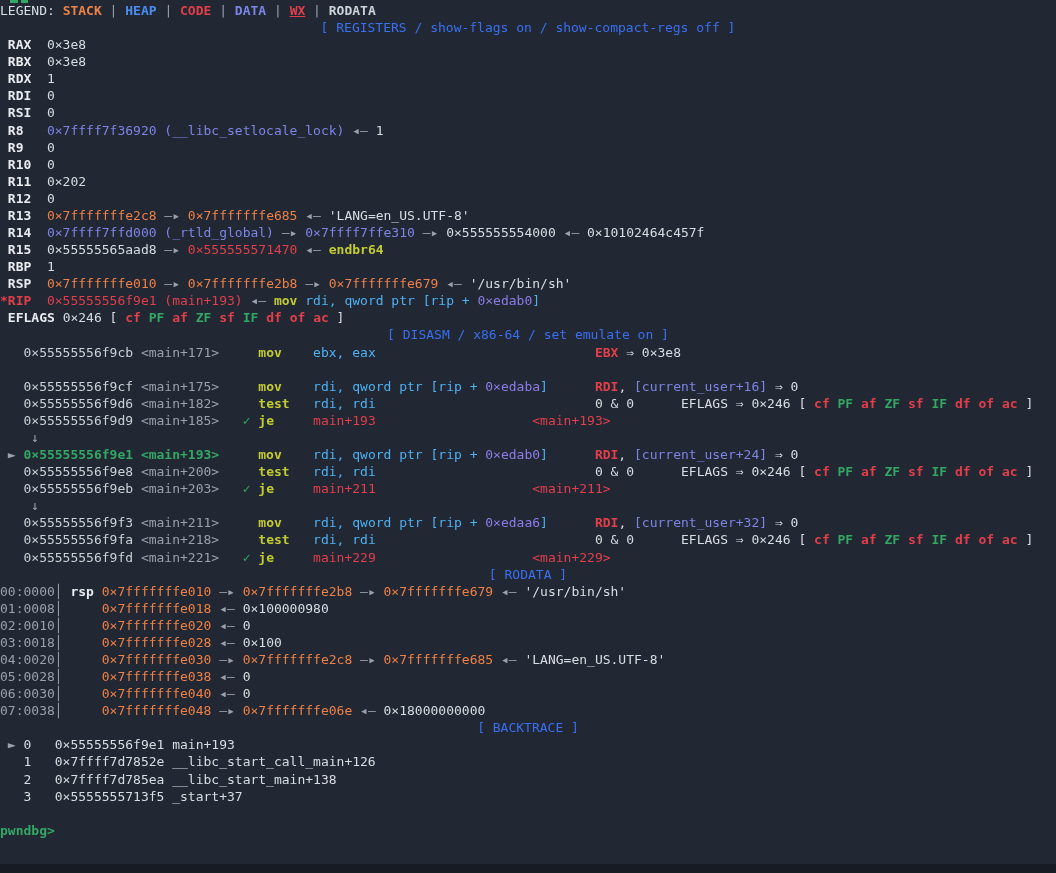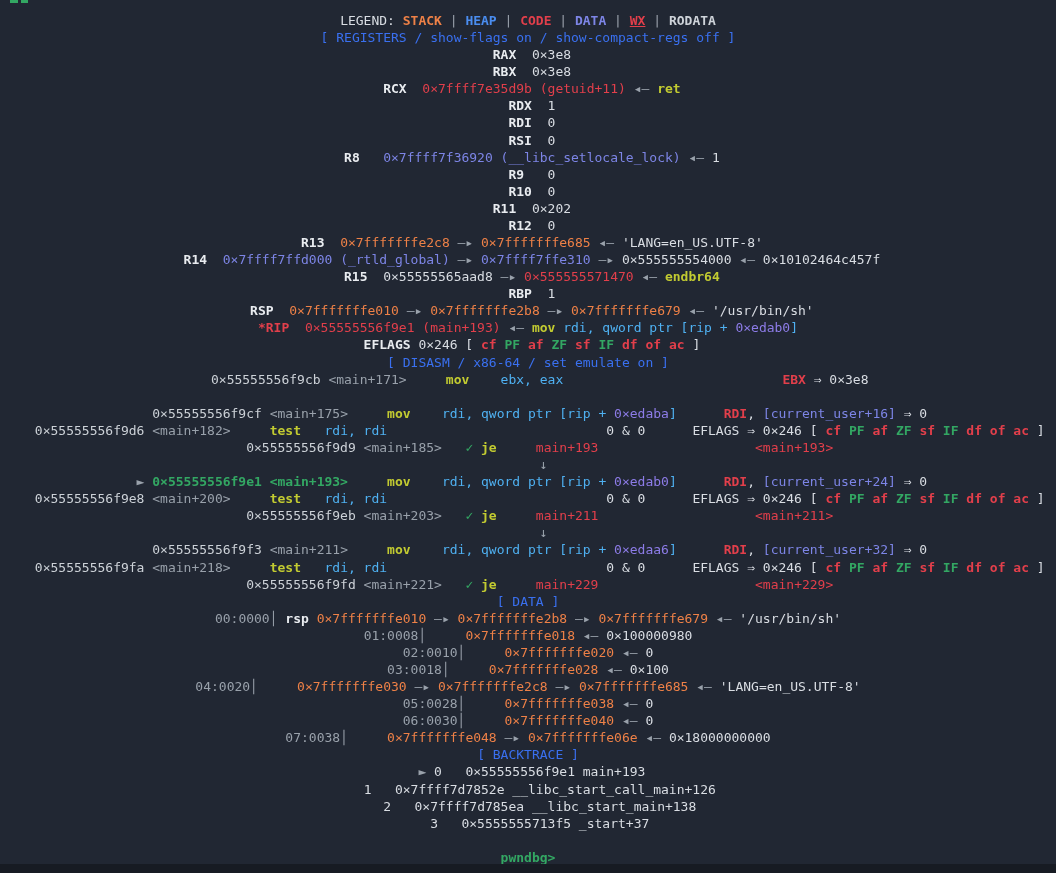--- a/index.html
+++ b/index.html
@@ -7,21 +7,21 @@
     --c-grey:#99a1ab; --c-orange:#ee8147; --c-red:#e23f4b; --c-blue:#4a8df0;
     --c-purple:#7d85e6; --c-purple2:#8d7ce8; --c-cyan:#4fb1f2; --c-yellow:#c2cb31;
     --c-green:#33a763; --c-header:#3a70f0; --c-rodata:#ced3d9; --c-strip:#171b23;
   }
   html,body{margin:0;padding:0;}
   body{
     width:1056px;height:873px;overflow:hidden;background:var(--c-bg);
     font-family:"DejaVu Sans Mono","Liberation Mono",monospace;
     font-size:13px;position:relative;
   }
-  .terminal{position:absolute;left:0;top:0;right:0;bottom:0;padding-top:12px;text-align:center;}
+  .terminal{position:absolute;left:0;top:0;right:0;bottom:0;padding-top:2px;}
   .line{white-space:pre;height:17.08px;line-height:17.08px;color:var(--c-plain);}
   .divider{display:flex;align-items:center;color:var(--c-header);flex-direction:column;}
   .rule{flex:1 1 auto;height:2px;background:var(--c-header);}
   .divider-title{white-space:pre;flex:0 0 auto;color:var(--c-header);}
   .plain{color:var(--c-plain)}
   .addr{color:var(--c-addr)}
   .reg{color:var(--c-reg);font-weight:700}
   .grey{color:var(--c-grey)}
   .orange{color:var(--c-orange)}
   .orange-bold{color:var(--c-orange);font-weight:700}
@@ -41,21 +41,20 @@
   .bottom-strip{position:absolute;left:0;right:0;bottom:0;height:9px;background:var(--c-strip);}
 </style>
 </head>
 <body>
 
 <div class="terminal">
     <div class="line"><span class="plain">LEGEND: </span><span class="orange-bold">STACK</span><span class="grey"> | </span><span class="blue-bold">HEAP</span><span class="grey"> | </span><span class="red-bold">CODE</span><span class="grey"> | </span><span class="purple-bold">DATA</span><span class="grey"> | </span><span class="wx">WX</span><span class="grey"> | </span><span class="rodata">RODATA</span></div>
     <div class="line divider"><span class="rule"></span><span class="divider-title">[ REGISTERS / show-flags on / show-compact-regs off ]</span><span class="rule"></span></div>
     <div class="line"><span class="reg"> RAX  </span><span class="plain">0×3e8</span></div>
     <div class="line"><span class="reg"> RBX  </span><span class="plain">0×3e8</span></div>
-    <div class="line"><span class="reg"> RCX  </span><span class="red">0×7ffff7e35d9b (getuid+11)</span><span class="grey"> ◂— </span><span class="yellow-bold">ret</span></div>
     <div class="line"><span class="reg"> RDX  </span><span class="plain">1</span></div>
     <div class="line"><span class="reg"> RDI  </span><span class="plain">0</span></div>
     <div class="line"><span class="reg"> RSI  </span><span class="plain">0</span></div>
     <div class="line"><span class="reg"> R8   </span><span class="purple">0×7ffff7f36920 (__libc_setlocale_lock)</span><span class="grey"> ◂— </span><span class="plain">1</span></div>
     <div class="line"><span class="reg"> R9   </span><span class="plain">0</span></div>
     <div class="line"><span class="reg"> R10  </span><span class="plain">0</span></div>
     <div class="line"><span class="reg"> R11  </span><span class="plain">0×202</span></div>
     <div class="line"><span class="reg"> R12  </span><span class="plain">0</span></div>
     <div class="line"><span class="reg"> R13  </span><span class="orange">0×7fffffffe2c8</span><span class="grey"> —▸ </span><span class="orange">0×7fffffffe685</span><span class="grey"> ◂— </span><span class="plain">'LANG=en_US.UTF-8'</span></div>
     <div class="line"><span class="reg"> R14  </span><span class="purple">0×7ffff7ffd000 (_rtld_global)</span><span class="grey"> —▸ </span><span class="purple">0×7ffff7ffe310</span><span class="grey"> —▸ </span><span class="plain">0×555555554000</span><span class="grey"> ◂— </span><span class="plain">0×10102464c457f</span></div>
@@ -71,21 +70,21 @@
     <div class="line"><span class="plain">   </span><span class="addr">0×55555556f9d6</span><span class="plain"> </span><span class="grey">&lt;main+182&gt;</span><span class="plain">     </span><span class="yellow-bold">test</span><span class="plain">   </span><span class="cyan">rdi, rdi</span><span class="plain">                            </span><span class="plain">0 &amp; 0</span><span class="plain">      </span><span class="plain">EFLAGS ⇒ 0×246 [ </span><span class="red-bold">cf </span><span class="green-bold">PF </span><span class="red-bold">af </span><span class="green-bold">ZF </span><span class="red-bold">sf </span><span class="green-bold">IF </span><span class="red-bold">df </span><span class="red-bold">of </span><span class="red-bold">ac</span><span class="plain"> ]</span></div>
     <div class="line"><span class="plain">   </span><span class="addr">0×55555556f9d9</span><span class="plain"> </span><span class="grey">&lt;main+185&gt;</span><span class="plain">   </span><span class="green">✓</span><span class="plain"> </span><span class="yellow-bold">je</span><span class="plain">     </span><span class="red">main+193</span><span class="plain">                    </span><span class="red">&lt;main+193&gt;</span></div>
     <div class="line"><span class="grey">    ↓</span></div>
     <div class="line"><span class="grey"> ► </span><span class="green-bold">0×55555556f9e1 &lt;main+193&gt;</span><span class="plain">     </span><span class="yellow-bold">mov</span><span class="plain">    </span><span class="cyan">rdi, qword ptr [rip + </span><span class="purple2">0×edab0</span><span class="cyan">]</span><span class="plain">      </span><span class="red-bold">RDI</span><span class="plain">, </span><span class="purple">[current_user+24]</span><span class="plain"> ⇒ 0</span></div>
     <div class="line"><span class="plain">   </span><span class="addr">0×55555556f9e8</span><span class="plain"> </span><span class="grey">&lt;main+200&gt;</span><span class="plain">     </span><span class="yellow-bold">test</span><span class="plain">   </span><span class="cyan">rdi, rdi</span><span class="plain">                            </span><span class="plain">0 &amp; 0</span><span class="plain">      </span><span class="plain">EFLAGS ⇒ 0×246 [ </span><span class="red-bold">cf </span><span class="green-bold">PF </span><span class="red-bold">af </span><span class="green-bold">ZF </span><span class="red-bold">sf </span><span class="green-bold">IF </span><span class="red-bold">df </span><span class="red-bold">of </span><span class="red-bold">ac</span><span class="plain"> ]</span></div>
     <div class="line"><span class="plain">   </span><span class="addr">0×55555556f9eb</span><span class="plain"> </span><span class="grey">&lt;main+203&gt;</span><span class="plain">   </span><span class="green">✓</span><span class="plain"> </span><span class="yellow-bold">je</span><span class="plain">     </span><span class="red">main+211</span><span class="plain">                    </span><span class="red">&lt;main+211&gt;</span></div>
     <div class="line"><span class="grey">    ↓</span></div>
     <div class="line"><span class="plain">   </span><span class="addr">0×55555556f9f3</span><span class="plain"> </span><span class="grey">&lt;main+211&gt;</span><span class="plain">     </span><span class="yellow-bold">mov</span><span class="plain">    </span><span class="cyan">rdi, qword ptr [rip + </span><span class="purple2">0×edaa6</span><span class="cyan">]</span><span class="plain">      </span><span class="red-bold">RDI</span><span class="plain">, </span><span class="purple">[current_user+32]</span><span class="plain"> ⇒ 0</span></div>
     <div class="line"><span class="plain">   </span><span class="addr">0×55555556f9fa</span><span class="plain"> </span><span class="grey">&lt;main+218&gt;</span><span class="plain">     </span><span class="yellow-bold">test</span><span class="plain">   </span><span class="cyan">rdi, rdi</span><span class="plain">                            </span><span class="plain">0 &amp; 0</span><span class="plain">      </span><span class="plain">EFLAGS ⇒ 0×246 [ </span><span class="red-bold">cf </span><span class="green-bold">PF </span><span class="red-bold">af </span><span class="green-bold">ZF </span><span class="red-bold">sf </span><span class="green-bold">IF </span><span class="red-bold">df </span><span class="red-bold">of </span><span class="red-bold">ac</span><span class="plain"> ]</span></div>
     <div class="line"><span class="plain">   </span><span class="addr">0×55555556f9fd</span><span class="plain"> </span><span class="grey">&lt;main+221&gt;</span><span class="plain">   </span><span class="green">✓</span><span class="plain"> </span><span class="yellow-bold">je</span><span class="plain">     </span><span class="red">main+229</span><span class="plain">                    </span><span class="red">&lt;main+229&gt;</span></div>
-    <div class="line divider"><span class="rule"></span><span class="divider-title">[ DATA ]</span><span class="rule"></span></div>
+    <div class="line divider"><span class="rule"></span><span class="divider-title">[ RODATA ]</span><span class="rule"></span></div>
     <div class="line"><span class="grey">00:0000│</span><span class="reg"> rsp </span><span class="orange">0×7fffffffe010</span><span class="grey"> —▸ </span><span class="orange">0×7fffffffe2b8</span><span class="grey"> —▸ </span><span class="orange">0×7fffffffe679</span><span class="grey"> ◂— </span><span class="plain">'/usr/bin/sh'</span></div>
     <div class="line"><span class="grey">01:0008│</span><span class="plain">     </span><span class="orange">0×7fffffffe018</span><span class="grey"> ◂— </span><span class="plain">0×100000980</span></div>
     <div class="line"><span class="grey">02:0010│</span><span class="plain">     </span><span class="orange">0×7fffffffe020</span><span class="grey"> ◂— </span><span class="plain">0</span></div>
     <div class="line"><span class="grey">03:0018│</span><span class="plain">     </span><span class="orange">0×7fffffffe028</span><span class="grey"> ◂— </span><span class="plain">0×100</span></div>
     <div class="line"><span class="grey">04:0020│</span><span class="plain">     </span><span class="orange">0×7fffffffe030</span><span class="grey"> —▸ </span><span class="orange">0×7fffffffe2c8</span><span class="grey"> —▸ </span><span class="orange">0×7fffffffe685</span><span class="grey"> ◂— </span><span class="plain">'LANG=en_US.UTF-8'</span></div>
     <div class="line"><span class="grey">05:0028│</span><span class="plain">     </span><span class="orange">0×7fffffffe038</span><span class="grey"> ◂— </span><span class="plain">0</span></div>
     <div class="line"><span class="grey">06:0030│</span><span class="plain">     </span><span class="orange">0×7fffffffe040</span><span class="grey"> ◂— </span><span class="plain">0</span></div>
     <div class="line"><span class="grey">07:0038│</span><span class="plain">     </span><span class="orange">0×7fffffffe048</span><span class="grey"> —▸ </span><span class="orange">0×7fffffffe06e</span><span class="grey"> ◂— </span><span class="plain">0×18000000000</span></div>
     <div class="line divider"><span class="rule"></span><span class="divider-title">[ BACKTRACE ]</span><span class="rule"></span></div>
     <div class="line"><span class="grey"> ► </span><span class="plain">0</span><span class="plain">   </span><span class="plain">0×55555556f9e1 main+193</span></div>

